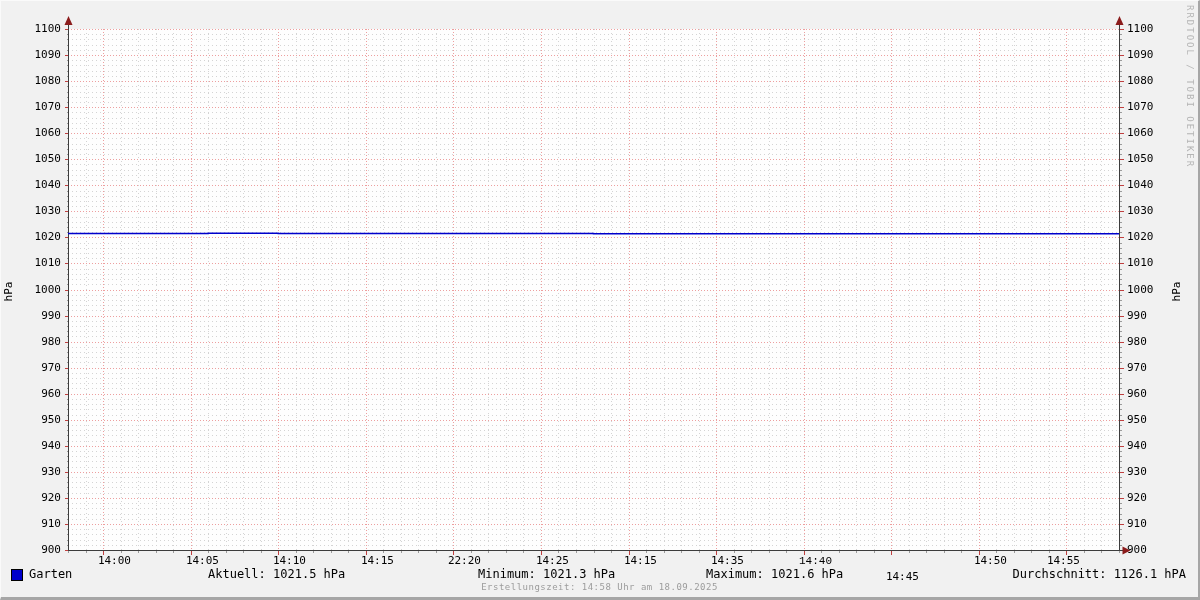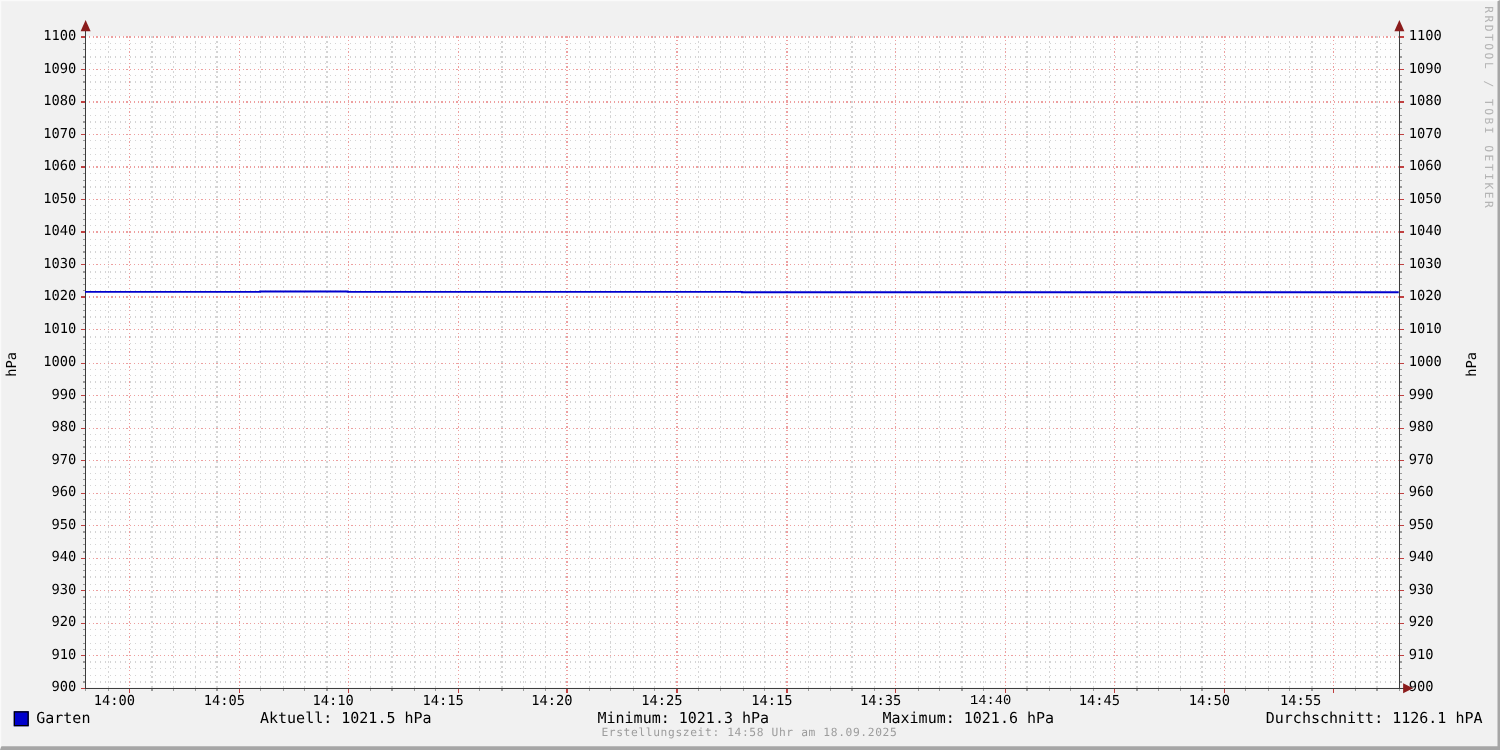--- a/index.html
+++ b/index.html
@@ -16,21 +16,21 @@
     font-weight:bold;font-size:13px;letter-spacing:0.5px;}
   .watermark{position:absolute;top:4px;left:1184px;writing-mode:vertical-rl;
     font-size:9px;letter-spacing:2px;color:#b4b4b4;white-space:nowrap;}
   .axlabel{position:absolute;font-size:11px;transform:rotate(-90deg);white-space:nowrap;}
   .axlabel.left{left:-2px;top:284px;}
   .axlabel.right{left:1166px;top:284px;}
   svg.plot{position:absolute;left:0;top:0;}
   .ytick{position:absolute;font-size:11px;line-height:12px;width:44px;}
   .ytick.l{left:16px;text-align:right;}
   .ytick.r{left:1126px;text-align:left;}
-  .xtick{position:absolute;top:554px;width:56px;text-align:left;font-size:11px;line-height:12px;}
+  .xtick{position:absolute;top:554px;width:56px;text-align:right;font-size:11px;line-height:12px;}
   .legend-swatch{position:absolute;left:10px;top:568px;width:10px;height:10px;border:1px solid #000;}
   .series-name{position:absolute;left:28px;top:567px;font-size:12px;line-height:13px;}
   .stat{position:absolute;top:567px;font-size:12px;line-height:13px;white-space:nowrap;}
   .stat.s0{left:207px}.stat.s1{left:477px}.stat.s2{left:705px}.stat.s3{right:12px}
   .footer{position:absolute;top:581px;left:0;width:100%;text-align:center;
     font-size:9px;color:#9c9c9c;letter-spacing:0.5px;}
 </style>
 </head>
 <body>
 
@@ -523,26 +523,26 @@
       <div class="ytick r" style="top: 465px;">930</div>
       <div class="ytick r" style="top: 491px;">920</div>
       <div class="ytick r" style="top: 517px;">910</div>
       <div class="ytick r" style="top: 543px;">900</div>
     </div>
   <div id="xticks">
       <div class="xtick" style="left: 74px;">14:00</div>
       <div class="xtick" style="left: 162px;">14:05</div>
       <div class="xtick" style="left: 249px;">14:10</div>
       <div class="xtick" style="left: 337px;">14:15</div>
-      <div class="xtick" style="left: 424px;">14:20</div>
+      <div class="xtick" style="left: 424px;">22:20</div>
       <div class="xtick" style="left: 512px;">14:25</div>
       <div class="xtick" style="left: 600px;">14:15</div>
       <div class="xtick" style="left: 687px;">14:35</div>
       <div class="xtick" style="left: 775px; font-family: Liberation Mono, monospace;">14:40</div>
-      <div class="xtick" style="left: 862px;">14:45</div>
+      <div class="xtick" style="left: 862px; margin-top: 16px;">14:45</div>
       <div class="xtick" style="left: 950px;">14:50</div>
       <div class="xtick" style="left: 1023px;">14:55</div>
     </div>
 
   <span class="legend-swatch" id="swatch" style="background: rgb(0, 0, 204);"></span>
   <span class="series-name">Garten</span>
   <span class="stat s0">Aktuell: 1021.5 hPa</span>
   <span class="stat s1">Minimum: 1021.3 hPa</span>
   <span class="stat s2">Maximum: 1021.6 hPa</span>
   <span class="stat s3">Durchschnitt: 1126.1 hPA</span>

